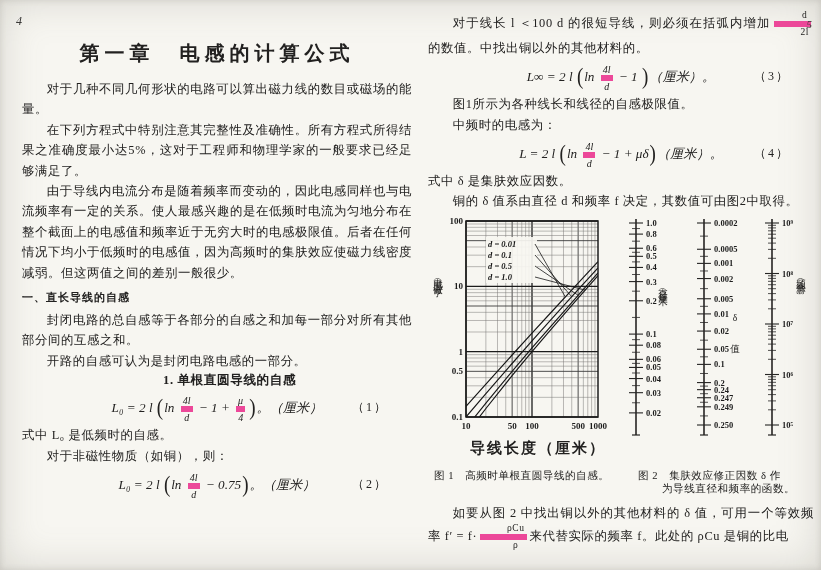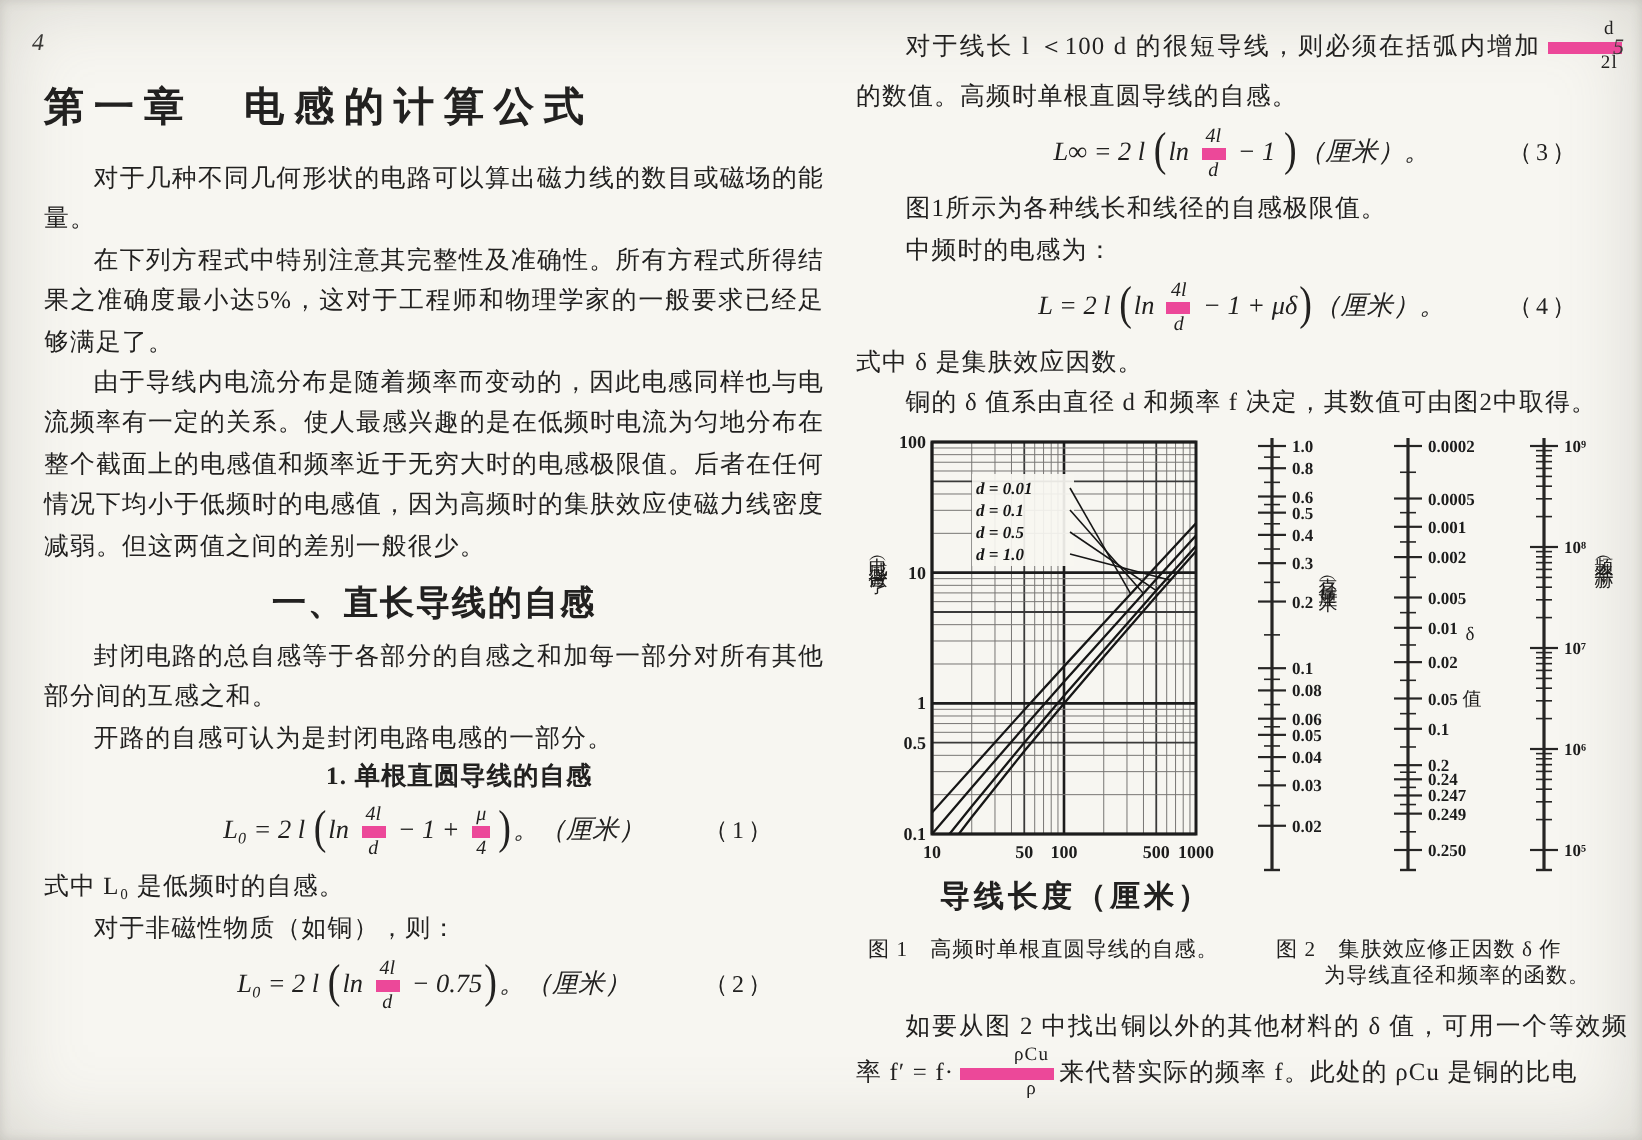--- a/index.html
+++ b/index.html
@@ -9,24 +9,24 @@
     box-shadow:inset 0 0 40px rgba(120,115,105,.25), inset 0 0 6px rgba(100,95,90,.2);
     font-family:"Liberation Serif","DejaVu Serif",serif;
     color:#222120;
   }
   .page{position:absolute;top:10px;}
   .page-l{left:22px;width:390px;}
   .page-r{left:428px;width:386px;}
   .pagenum{position:absolute;font-style:italic;font-size:12px;color:#3a3937;}
   .pn-l{top:4px;left:-6px;}
   .pn-r{top:8px;right:2px;font-size:11px;}
-  h1.title{margin:30px 0 12px 0;font-size:20px;font-weight:bold;letter-spacing:5px;}
+  h1.title{margin:30px 0 12px 0;text-align:center;font-size:20px;font-weight:bold;letter-spacing:5px;}
   p{margin:0;font-size:12.4px;line-height:20.4px;text-align:justify;letter-spacing:.6px;}
   p.ind{text-indent:2em;}
-  h2.sec{margin:7px 0 5px 0;text-align:center;font-size:17px;font-weight:bold;letter-spacing:1px;}
+  h2.sec{margin:7px 0 5px 0;text-align:left;font-size:11px;font-weight:bold;letter-spacing:1px;}
   h3.sub{margin:1px 0;font-size:12.6px;font-weight:bold;text-indent:2em;letter-spacing:.6px;text-align:center;}
   .eq{position:relative;height:30px;line-height:30px;margin:3px 16px;text-align:center;font-size:13.2px;font-style:italic;}
   .eq .eq-no{position:absolute;right:8px;top:0;font-style:normal;font-size:12px;letter-spacing:2px;}
   .tk{font-style:inherit;}
   .paren{display:inline-block;font-size:19px;transform:scaleY(1.25);vertical-align:-1px;font-style:normal;margin:0 1px;}
   .frac{display:inline-block;vertical-align:middle;font-size:10px;line-height:1.15;text-align:center;margin:0 3px;}
   .frac .num{display:block;padding:0 2px;}
   .frac .den{display:block;border-top:6px solid #ec4899;padding:0 2px;}
   p.tok .frac{font-size:9.5px;}
   .figs{position:relative;height:250px;margin-top:3px;}
@@ -68,21 +68,21 @@
     <p>式中 L₀ 是低频时的自感。</p>
     <p class="ind">对于非磁性物质（如铜），则：</p>
     <div class="eq">
       <span class="eq-body"><span class="tk">L₀ = 2 l </span><span class="paren">(</span><span class="tk">ln </span><span class="frac"><span class="num">4l</span><span class="den">d</span></span><span class="tk"> − 0.75</span><span class="paren">)</span><span class="tk">。（厘米）</span></span>
       <span class="eq-no">（2）</span>
     </div>
   </div>
 
   <div class="page page-r">
     <div class="pagenum pn-r">5</div>
-    <p class="ind tok"><span class="tk">对于线长 l ＜100 d 的很短导线，则必须在括弧内增加</span><span class="frac"><span class="num">d</span><span class="den">2l</span></span><span class="tk">的数值。高频时单根直圆导线的自感。</span></p>
+    <p class="ind tok"><span class="tk">对于线长 l ＜100 d 的很短导线，则必须在括弧内增加</span><span class="frac"><span class="num">d</span><span class="den">2l</span></span><span class="tk">的数值。中找出铜以外的其他材料的。</span></p>
     <div class="eq">
       <span class="eq-body"><span class="tk">L∞ = 2 l </span><span class="paren">(</span><span class="tk">ln </span><span class="frac"><span class="num">4l</span><span class="den">d</span></span><span class="tk"> − 1 </span><span class="paren">)</span><span class="tk">（厘米）。</span></span>
       <span class="eq-no">（3）</span>
     </div>
     <p class="ind">图1所示为各种线长和线径的自感极限值。</p>
     <p class="ind">中频时的电感为：</p>
     <div class="eq">
       <span class="eq-body"><span class="tk">L = 2 l </span><span class="paren">(</span><span class="tk">ln </span><span class="frac"><span class="num">4l</span><span class="den">d</span></span><span class="tk"> − 1 + μδ</span><span class="paren">)</span><span class="tk">（厘米）。</span></span>
       <span class="eq-no">（4）</span>
     </div>

